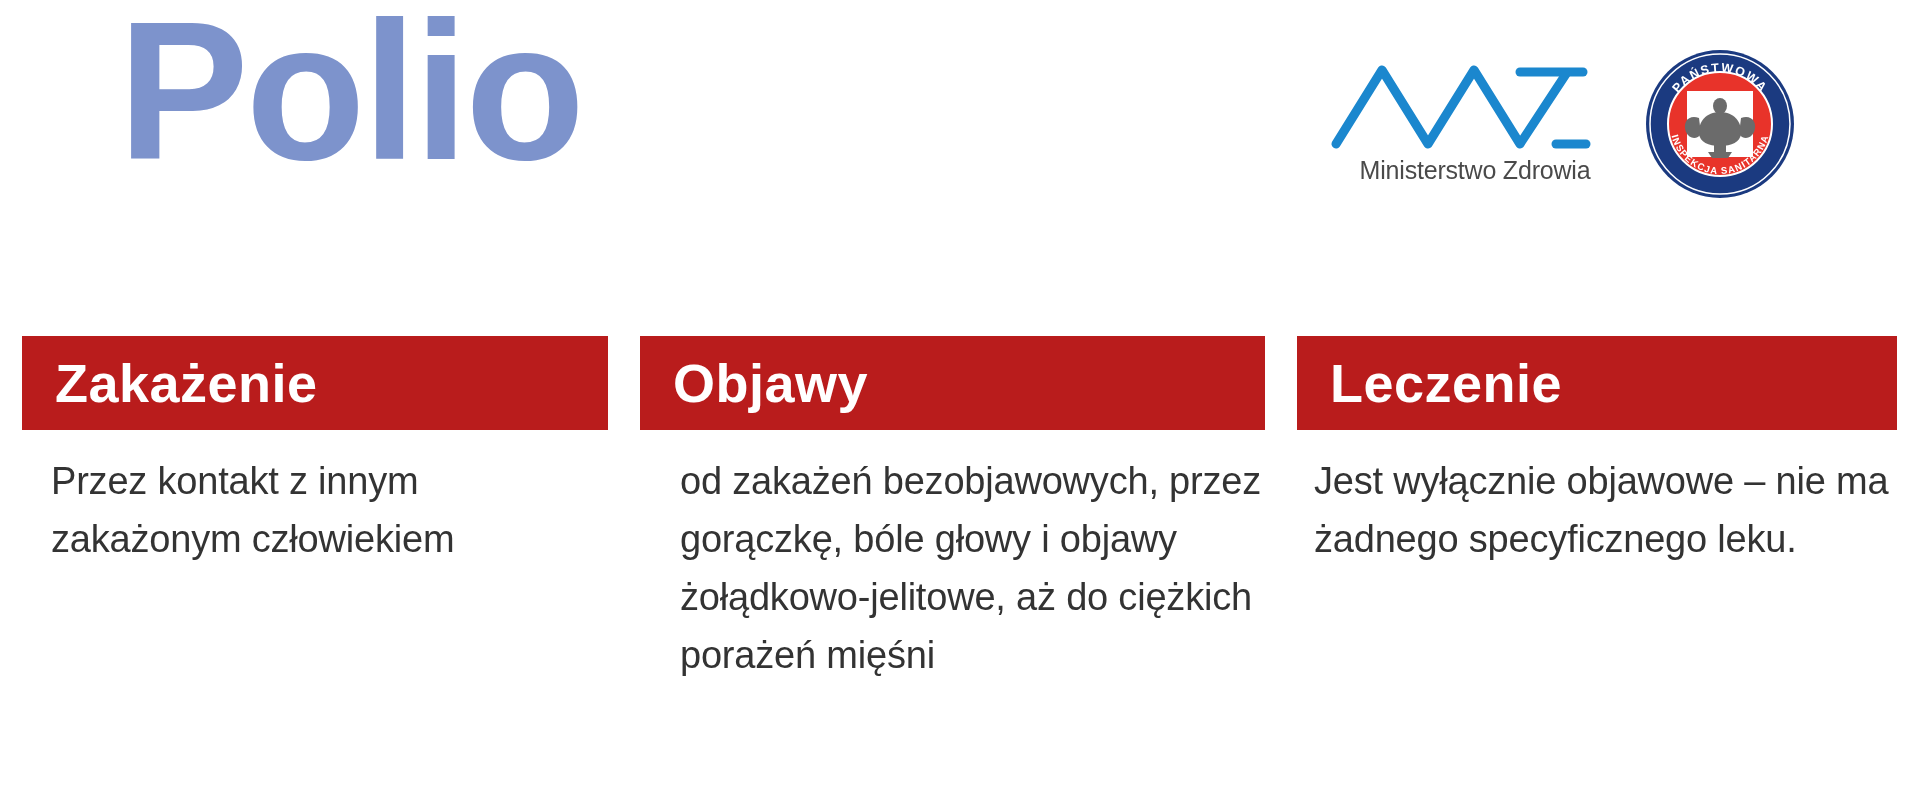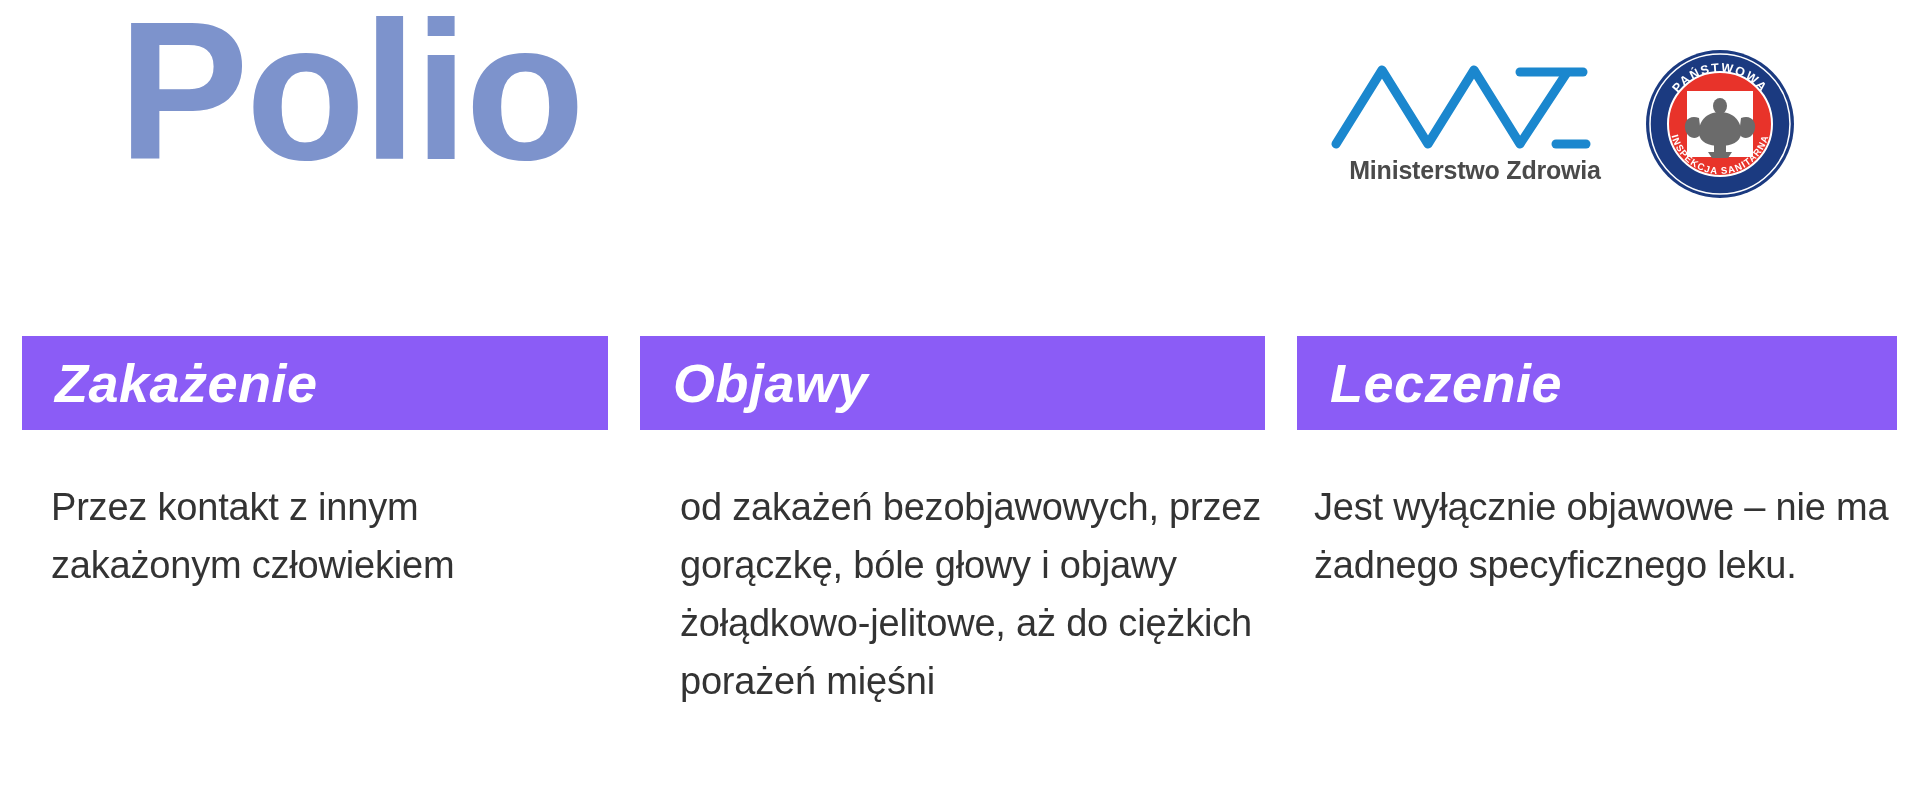--- a/index.html
+++ b/index.html
@@ -49,21 +49,21 @@
     width: 290px;
     height: 90px;
   }
   .mz-caption {
     position: absolute;
     left: 0;
     top: 96px;
     width: 290px;
     text-align: center;
     font-size: 25px;
-    font-weight: 700;
+    font-weight: 400;
     color: #4a4a4a;
     letter-spacing: -0.2px;
     white-space: nowrap;
   }
 
   
   .pis-emblem {
     position: absolute;
     left: 1644px;
     top: 48px;
@@ -82,37 +82,36 @@
   .column {
     position: absolute;
     top: 0;
   }
   .col-0 { left: 22px;   width: 586px; }
   .col-1 { left: 640px;  width: 625px; }
   .col-2 { left: 1297px; width: 600px; }
 
   .band {
     height: 94px;
-    background: #8b5cf6;
+    background: #b91c1c;
     display: flex;
     align-items: center;
-    font-style: italic;
   }
   .band-label {
     color: #ffffff;
     font-size: 54px;
     font-weight: 700;
     letter-spacing: 0.5px;
     padding-left: 33px;
     line-height: 1;
     white-space: nowrap;
   }
 
   .body {
-    padding-top: 48px;
+    padding-top: 22px;
   }
   .para {
     font-size: 38px;
     line-height: 58px;
     color: #333333;
     font-weight: 400;
     margin: 0 0 34px 0;
     padding-left: 29px;
     letter-spacing: -0.2px;
   }

